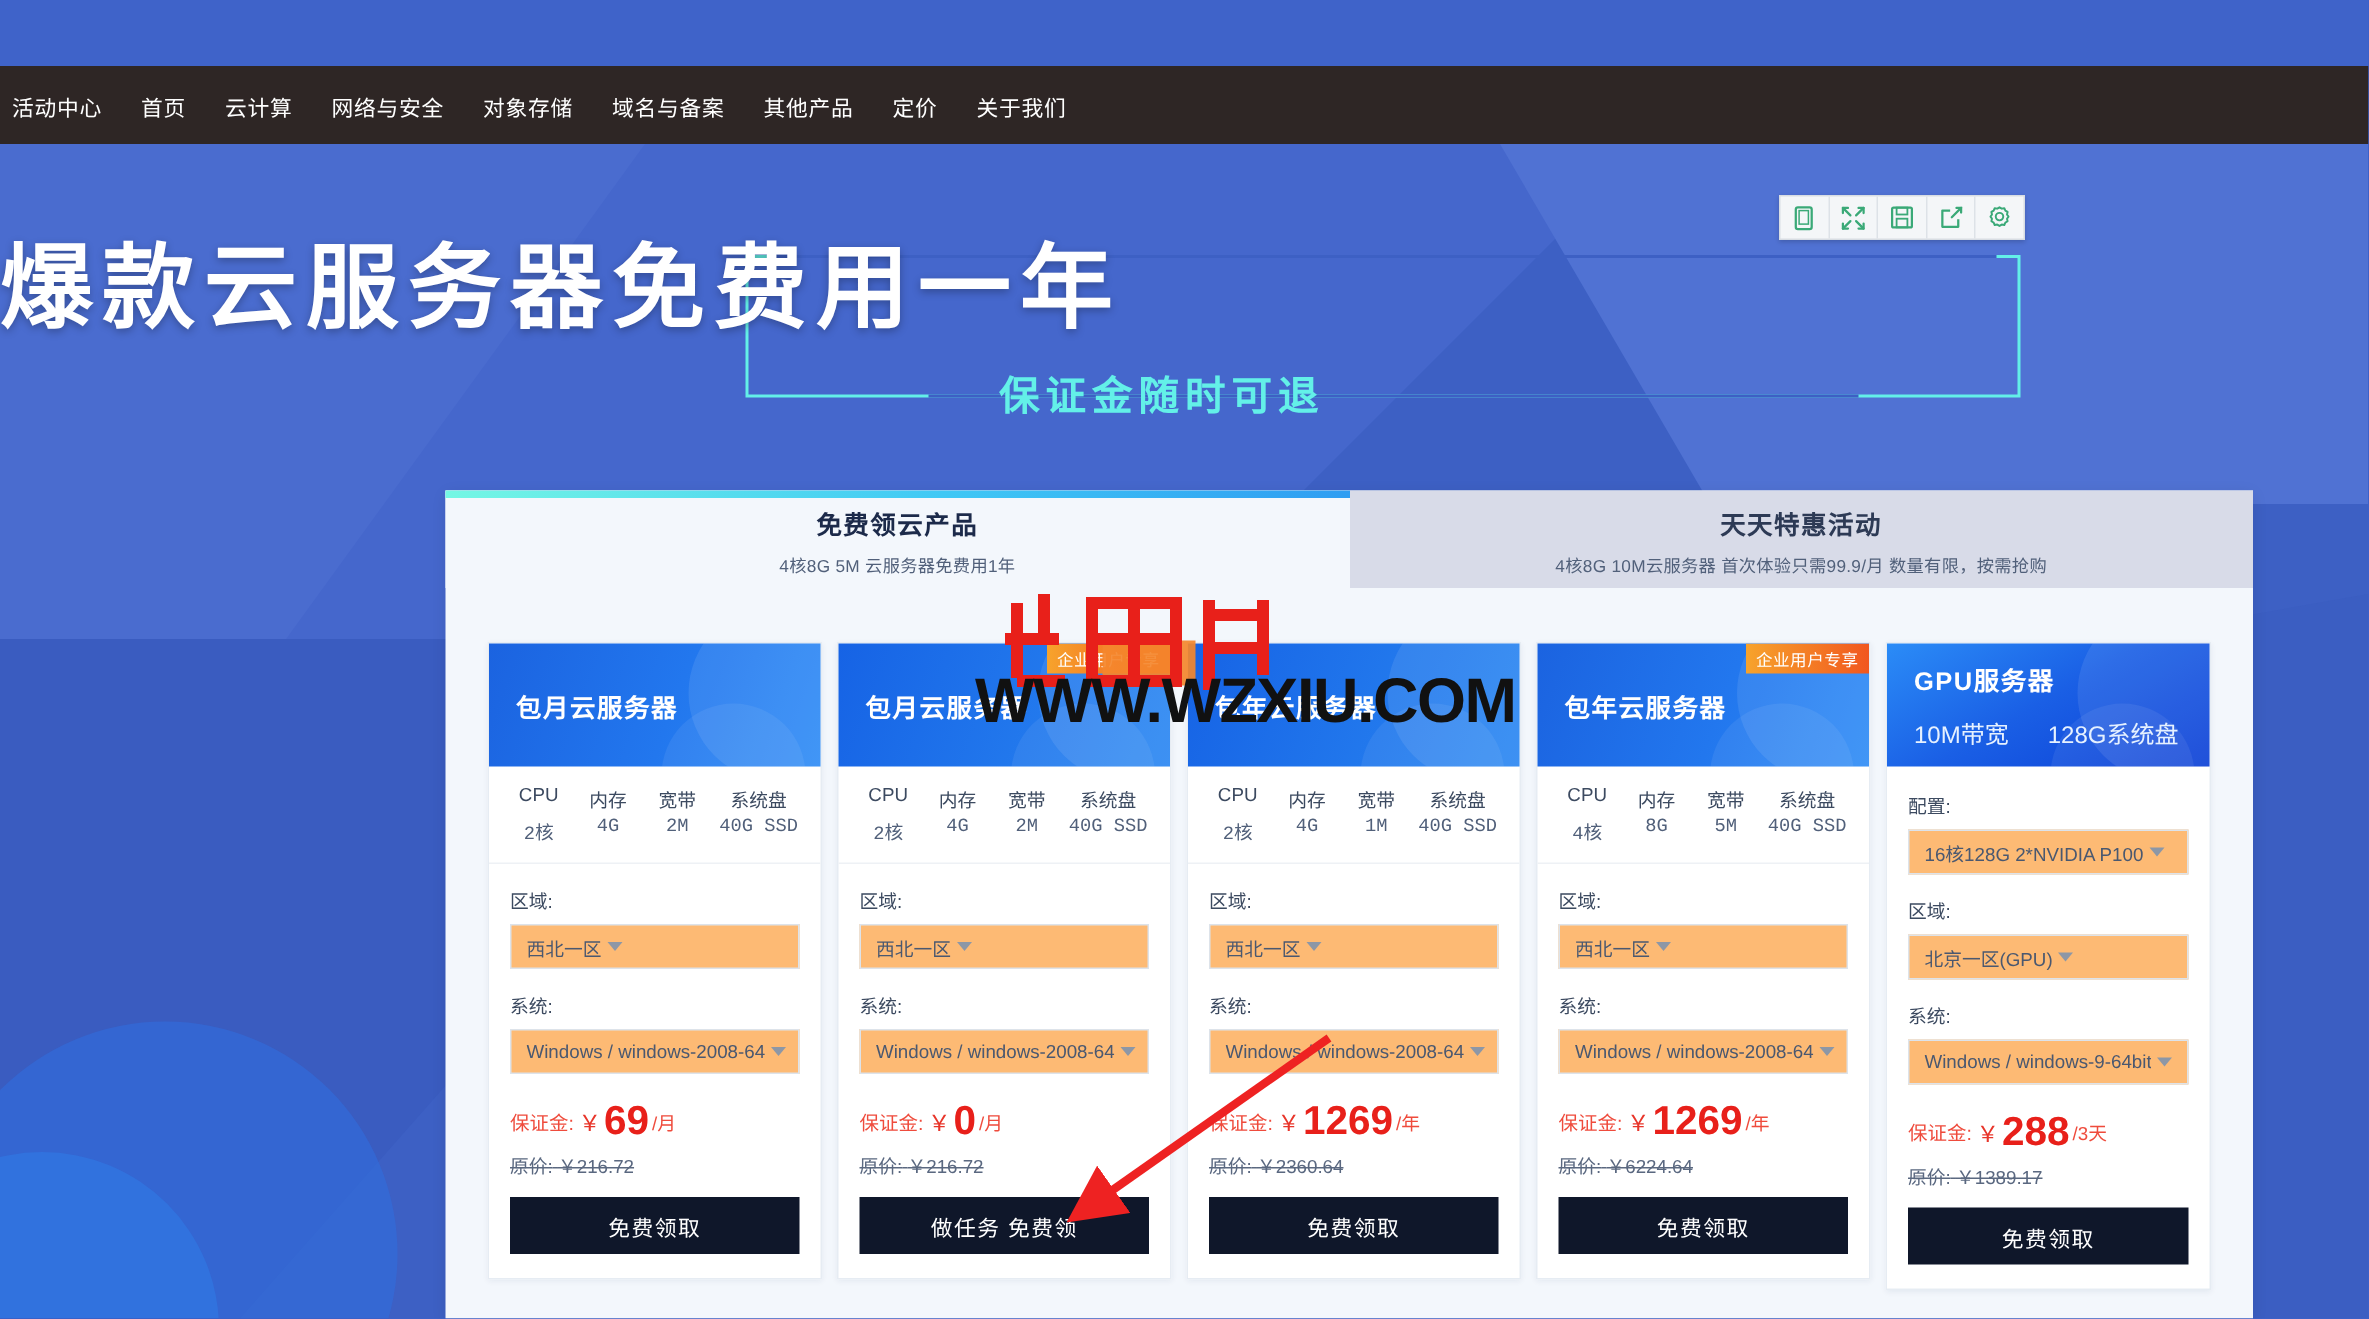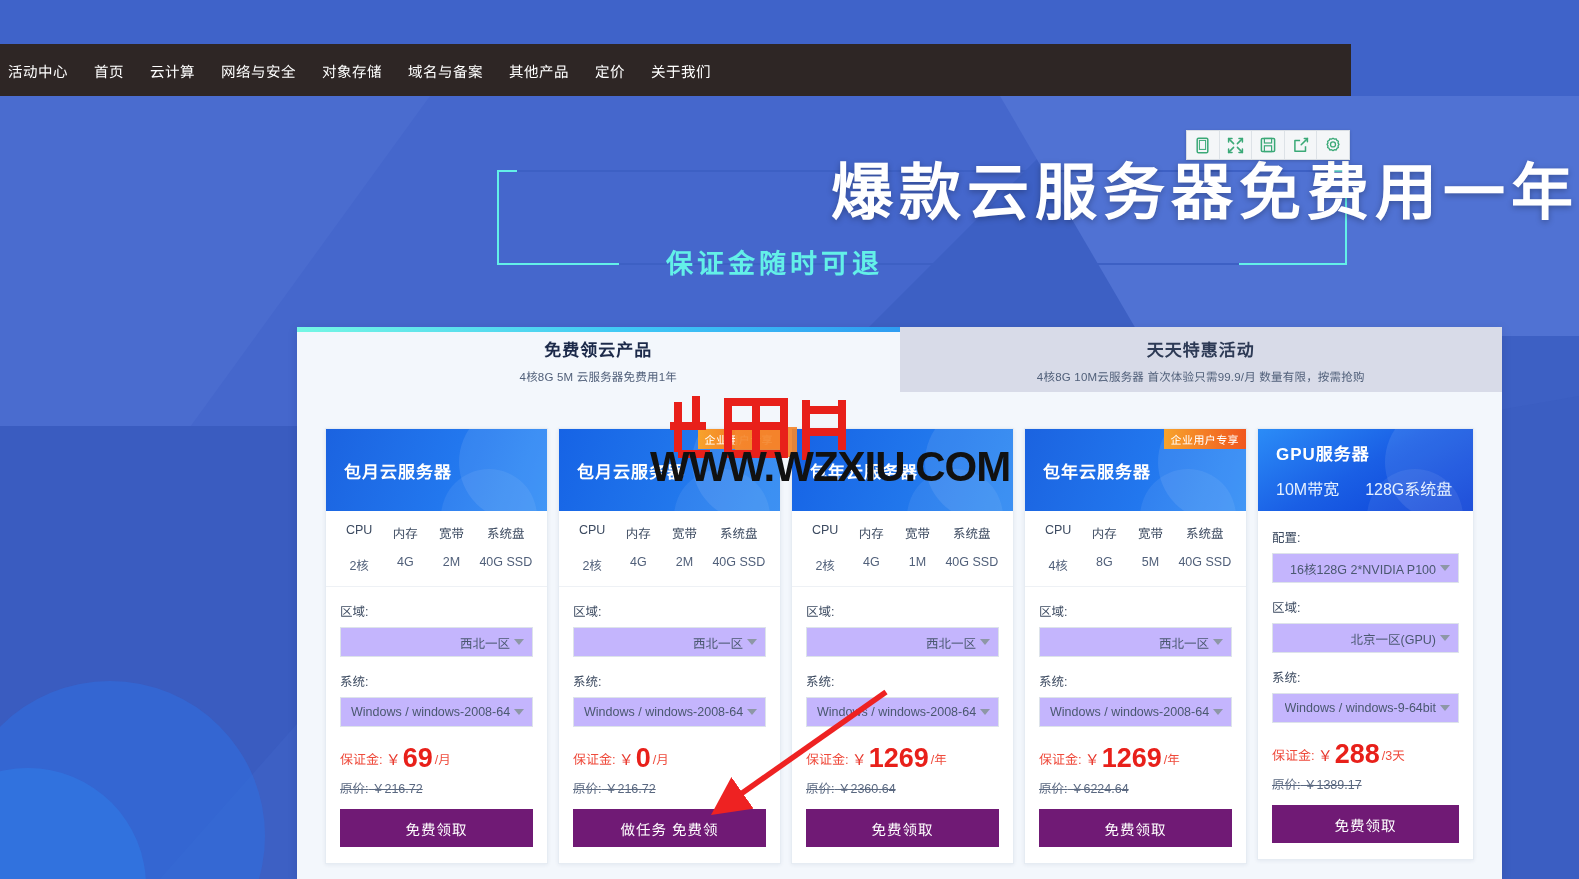--- a/index.html
+++ b/index.html
@@ -23,21 +23,21 @@
   .logo-cn { color: #fff; font-size: 17px; font-weight: 700; letter-spacing: 1px; }
   .logo-en { color: #cfcfcf; font-size: 8.5px; letter-spacing: .5px; margin-top: 2px; }
   .top-right { position: absolute; right: 0; top: 0; height: 44px; display: flex; align-items: center; }
   .top-right a {
     color: #f2f2f2; font-size: 13.5px; padding: 0 16px; text-decoration: none; white-space: nowrap;
   }
   .top-right a.clip { padding-right: 2px; overflow: hidden; max-width: 22px; }
 
   
   .navbar {
-    position: absolute; top: 44px; left: 0; width: 1351px; height: 52px;
+    position: absolute; top: 44px; left: 0; width: 1579px; height: 52px;
     background: #2e2625; z-index: 40;
     display: flex; align-items: center;
   }
   .navbar a {
     color: #ffffff; font-size: 14.5px; text-decoration: none;
     padding: 0 13px; white-space: nowrap; letter-spacing: .5px;
   }
   .navbar a:first-child { padding-left: 8px; }
 
   
@@ -67,21 +67,21 @@
   .banner-frame {
     position: absolute; left: 497px; top: 10px; width: 850px; height: 95px;
     border: 2px solid #63f0e8;
   }
   .banner-frame:before, .banner-frame:after {
     content: ""; position: absolute; height: 2px; background: #3d60c4;
   }
   .banner-frame:before { left: 18px; top: -2px; width: 814px; }
   .banner-frame:after  { left: 120px; bottom: -2px; width: 620px; }
   .banner-title {
-    position: absolute; left: 0; top: 160px; width: 1579px; text-align: right;
+    position: absolute; left: 0; top: 160px; width: 1579px; text-align: left;
     font-size: 62px; font-weight: 900; color: #ffffff; letter-spacing: 6px;
     font-family: "Liberation Sans", "DejaVu Sans", sans-serif;
     text-shadow: 0 2px 6px rgba(0,0,0,.28);
     z-index: 12; line-height: 1.05;
   }
   .banner-sub {
     position: absolute; left: 0; top: 242px; width: 1549px; text-align: center;
     font-size: 27px; font-weight: 700; color: #63f0e8; letter-spacing: 4px; z-index: 12;
   }
 
@@ -135,48 +135,48 @@
   .badge {
     position: absolute; right: 0; top: 0; z-index: 3;
     background: linear-gradient(90deg,#f7a32c 0%,#f1571f 100%);
     color: #fff; font-size: 11px; padding: 2px 7px; letter-spacing: .4px; white-space: nowrap;
   }
   .spec {
     padding: 12px 10px 12px 10px; border-bottom: 1px solid #eef1f5;
   }
   .spec-row { display: flex; }
   .spec-row > div { flex: 1; text-align: center; font-size: 12.5px; color: #3c4a60; }
-  .spec-row.vals { margin-top: 13px; }
+  .spec-row.vals { margin-top: 2px; font-family: Liberation Mono, monospace; }
   .spec-row.vals > div { color: #51607a; }
   .spec-row > div.wide { flex: 1.35; }
 
   .field { padding: 0 14px; margin-top: 14px; }
   .field-label { font-size: 12.5px; color: #3c4a60; margin-bottom: 7px; }
   .select {
-    height: 30px; border: 1px solid #dde3ea; background: #c4b5fd;
-    display: flex; align-items: center; justify-content: flex-end;
+    height: 30px; border: 1px solid #dde3ea; background: #fdba74;
+    display: flex; align-items: center; justify-content: flex-start;
     padding: 0 8px 0 10px; cursor: pointer;
   }
   .select span { font-size: 12.5px; color: #4a5870; white-space: nowrap; overflow: hidden; }
   .caret {
     width: 0; height: 0; border-left: 5px solid transparent; border-right: 5px solid transparent;
     border-top: 6px solid #8d97a6; flex: none; margin-left: 4px;
   }
 
   .price { padding: 0 14px; margin-top: 18px; display: flex; align-items: center; }
   .price .lbl { color: #ef4b3c; font-size: 13px; }
   .price .yen { color: #e8352a; font-size: 15px; margin-left: 3px; }
   .price .num { color: #e8201a; font-size: 27px; font-weight: 700; line-height: 1; margin: 0 2px; }
   .price .unit { color: #ef4b3c; font-size: 12.5px; }
   .orig {
     padding: 0 14px; margin-top: 6px; font-size: 12.5px; color: #5a6880;
     text-decoration: line-through; text-decoration-color: #5a6880;
   }
   .cta {
-    margin: 12px 14px 16px 14px; height: 38px; background: #701a75; color: #fff;
+    margin: 12px 14px 16px 14px; height: 38px; background: #0f172a; color: #fff;
     display: flex; align-items: center; justify-content: center;
     font-size: 14.5px; letter-spacing: 1px; cursor: pointer; border: none; width: calc(100% - 28px);
     font-family: "Liberation Sans", "DejaVu Sans", sans-serif;
   }
 
   
   .wm { position: absolute; z-index: 60; pointer-events: none; }
   .wm-logo { left: 666px; top: 392px; }
   .wm-url {
     left: 650px; top: 443px; font-size: 42px; font-weight: 900; color: #111;

